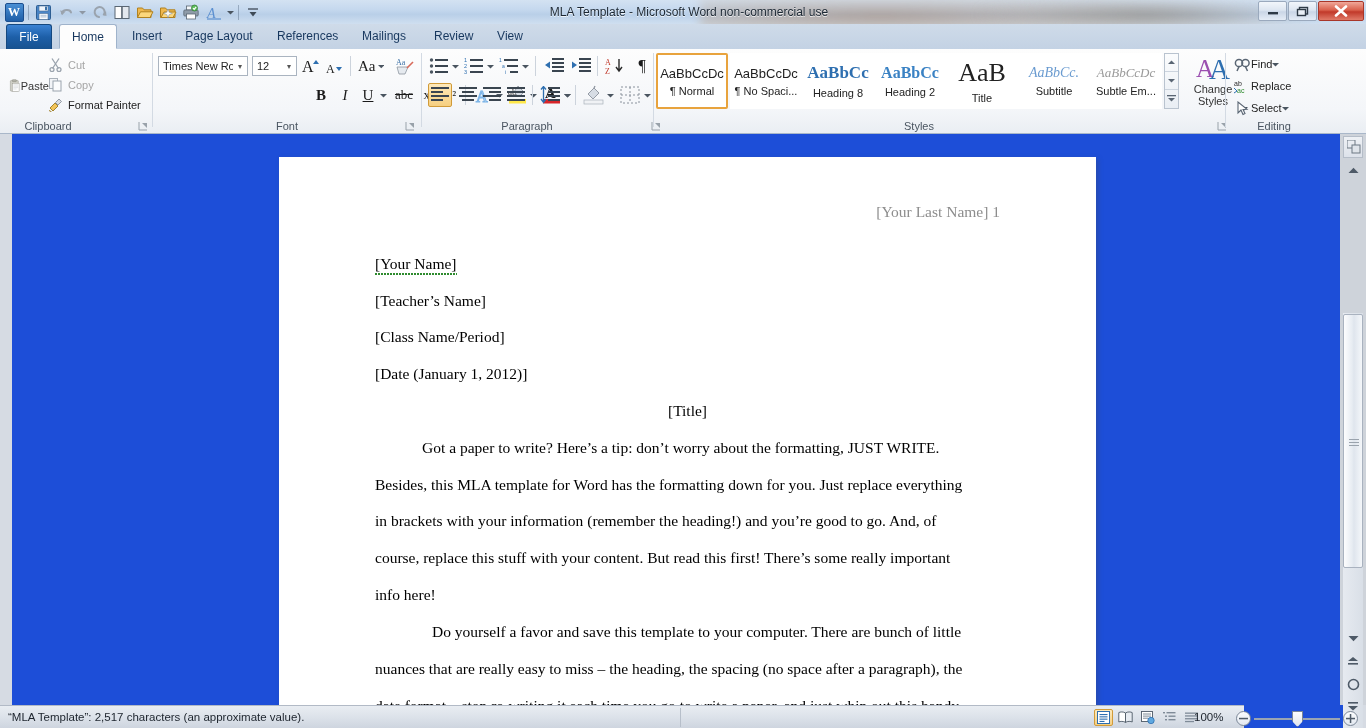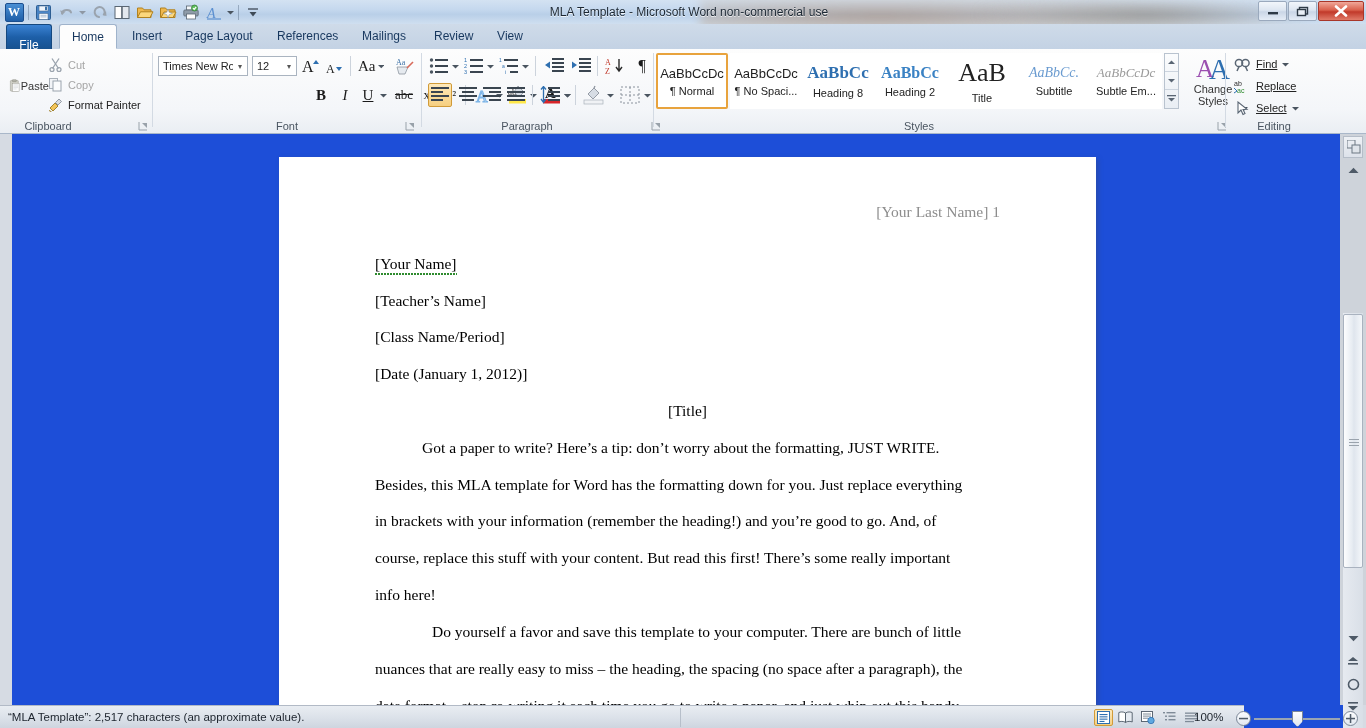--- a/index.html
+++ b/index.html
@@ -64,21 +64,21 @@
   
   .tabstrip {
     position:absolute; left:0; top:24px; width:1366px; height:25px;
     background: linear-gradient(180deg,#cfdbe9,#c3d2e4);
   }
   .tab {
     position:absolute; top:0; height:25px; line-height:25px; padding:0 11px;
     font-size:12px; color:#17375e; text-align:center; cursor:default;
   }
   .tab.file {
-    left:6px; width:46px; padding:8px; color:#fff;
+    left:6px; width:46px; padding:0; color:#fff;
     background: linear-gradient(180deg,#3b83d4,#1d5fa8 50%,#17528f);
     border:1px solid #15487f; border-bottom:none;
     border-radius:3px 3px 0 0;
   }
   .tab.active {
     background:#fdfdfd; border:1px solid #9fb3cb; border-bottom:1px solid #fdfdfd;
     border-radius:3px 3px 0 0; color:#17375e; z-index:3;
   }
   .ribbon-right-icons { position:absolute; right:6px; top:24px; height:25px; display:flex; align-items:center; gap:8px; }
   .helpbtn {
@@ -133,21 +133,21 @@
     border:1px solid transparent; display:flex; flex-direction:column;
     align-items:center; justify-content:center; overflow:hidden;
   }
   .stylebox.sel { border:2px solid #e8a33d; border-radius:2px; background:#fff; }
   .sb-prev { font-size:13px; color:#222; white-space:nowrap; font-family:"Liberation Sans",sans-serif;}
   .sb-name { font-size:11px; color:#222; margin-top:4px; white-space:nowrap; }
   .styles-scroll { position:absolute; top:4px; width:15px; height:56px; border:1px solid #b9c3cf; background:linear-gradient(180deg,#fbfcfd,#e9eef4); }
   .ss-btn { height:18px; display:flex; align-items:center; justify-content:center; border-bottom:1px solid #ccd4de; }
 
   
-  .ed-item { position:absolute; display:flex; align-items:center; gap:5px; font-size:11px; color:#222; height:20px;text-decoration:underline; }
+  .ed-item { position:absolute; display:flex; align-items:center; font-size:11px; color:#222; height:20px; }
 
   
   .docarea {
     position:absolute; left:12px; top:134px; width:1340px; height:629px;
     background:#1d4ed8;
   }
   .page {
     position:absolute; left:267px; top:23px; width:817px; height:560px;
     background:#fff; box-shadow: 2px 2px 5px rgba(60,70,85,.35);
   }

